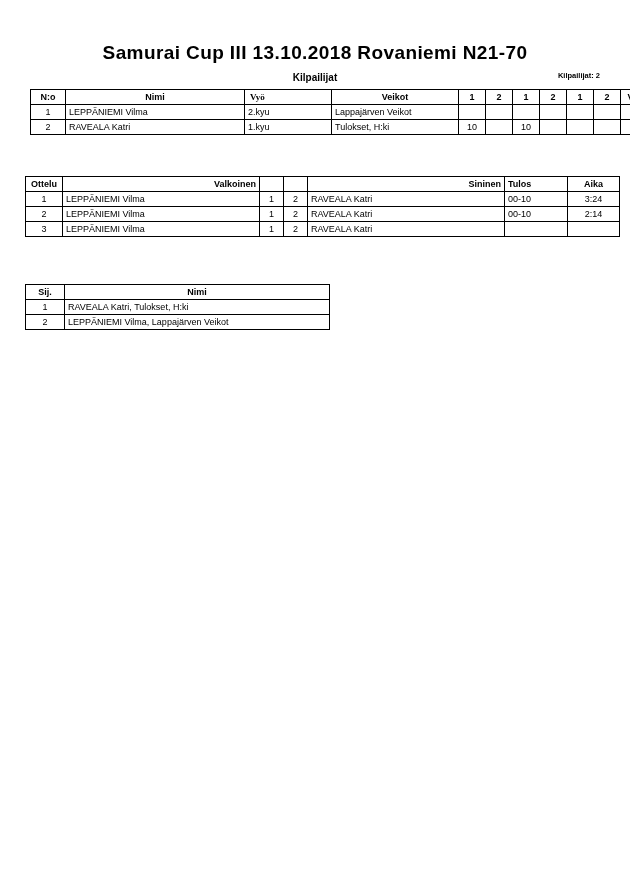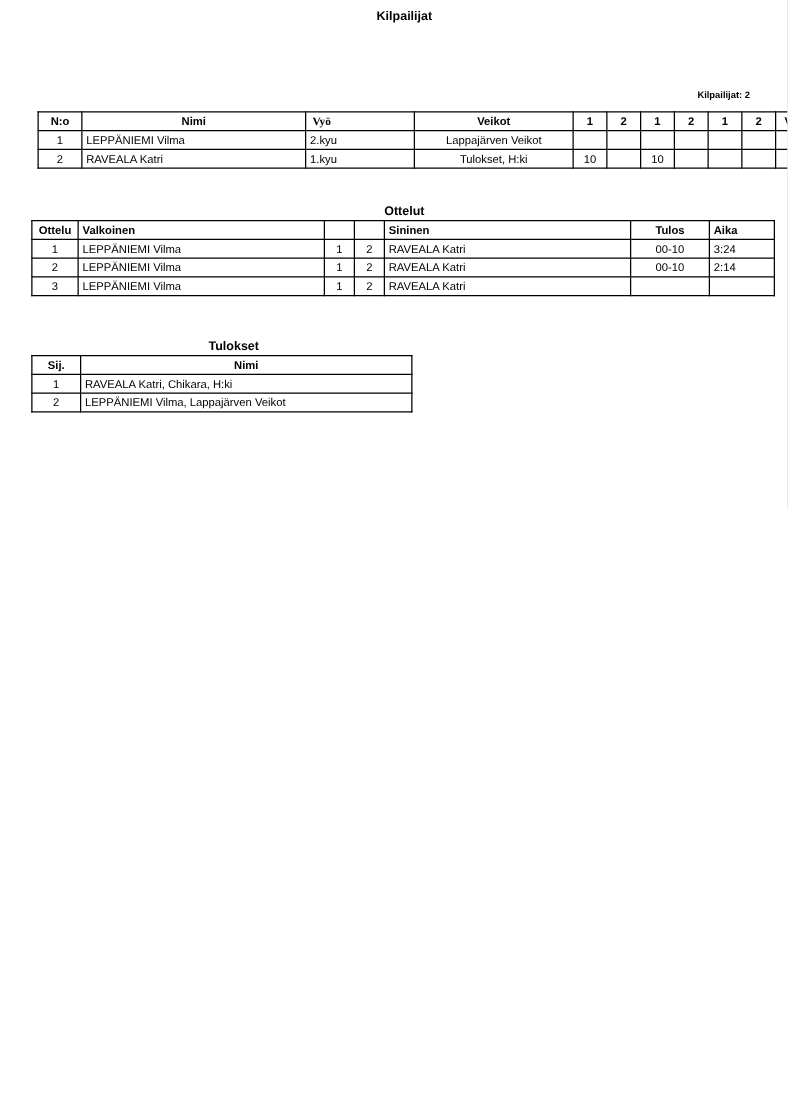--- a/index.html
+++ b/index.html
@@ -26,21 +26,20 @@
     letter-spacing: 0.4px;
     margin-top: 42px;
     color: #000;
   }
   .section-head {
     text-align: center;
     font-size: 10px;
     font-weight: bold;
     margin-top: 8px;
     color: #000;
-    padding-left: 17px;
   }
   .count-line {
     position: absolute;
     right: 30px;
     top: 71px;
     font-size: 7.5px;
     font-weight: bold;
     color: #000;
     text-align: center;
   }
@@ -61,48 +60,49 @@
     text-align: center;
   }
   .tbl-wrap {
     position: absolute;
   }
   
   #kilpailijat-table { width: 570px; table-layout: fixed; }
   #kilpailijat-table .c-no   { width: 28px;  text-align: center; }
   #kilpailijat-table .c-nimi { width: 172px; text-align: left; }
   #kilpailijat-table .c-vyo  { width: 78px;  text-align: left; }
-  #kilpailijat-table .c-seura{ width: 120px; text-align: center; }
+  #kilpailijat-table .c-seura{ width: 120px; text-align: left; }
   #kilpailijat-table .c-r    { width: 20px;  text-align: center; }
   #kilpailijat-table .c-voit { width: 26px;  text-align: center; }
   #kilpailijat-table th.c-nimi, #kilpailijat-table th.c-vyo, #kilpailijat-table th.c-seura { text-align: center; }
   #kilpailijat-table th.c-vyo { text-align: left; padding-left: 5px; font-family: Liberation Serif, serif; }
 
   
   #ottelut-table { width: 533px; table-layout: fixed; }
   #ottelut-table .o-no    { width: 30px;  text-align: center; }
   #ottelut-table .o-valk  { width: 190px; text-align: left; }
   #ottelut-table .o-p1    { width: 17px;  text-align: center; }
   #ottelut-table .o-p2    { width: 17px;  text-align: center; }
   #ottelut-table .o-sin   { width: 190px; text-align: left; margin-top: 40px; }
-  #ottelut-table .o-tulos { width: 56px;  text-align: center; }
-  #ottelut-table .o-aika  { width: 45px;  text-align: left; }
-  #ottelut-table th.o-valk, #ottelut-table th.o-sin { text-align: left; }
+  #ottelut-table .o-tulos { width: 56px;  text-align: left; }
+  #ottelut-table .o-aika  { width: 45px;  text-align: center; }
+  #ottelut-table th.o-valk, #ottelut-table th.o-sin { text-align: right; }
 
   
   #tulokset-table { width: 290px; table-layout: fixed; }
   #tulokset-table .t-sij  { width: 32px; text-align: center; }
   #tulokset-table .t-nimi { width: 258px; text-align: left; }
   #tulokset-table th.t-nimi { text-align: center; }
 </style>
 </head>
 <body>
 
 <div class="page">
 
+  <div class="title">Samurai Cup III  13.10.2018  Rovaniemi   N21-70</div>
 
   <div class="section-head">Kilpailijat</div>
 
   <div class="count-line">Kilpailijat: 2</div>
 
   <div class="tbl-wrap" style="left:30px; top:89px;">
     <table class="grid" id="kilpailijat-table">
       <thead>
         <tr>
           <th class="c-no">N:o</th>
@@ -145,21 +145,20 @@
           <td class="c-r"></td>
           <td class="c-r"></td>
           <td class="c-r"></td>
           <td class="c-voit">2</td>
 
         </tr>
       </tbody>
     </table>
   </div>
 
-  <div class="section-head" style="position:absolute; left:0; right:0; top:156px;">Ottelut</div>
 
   <div class="tbl-wrap" style="left:25px; top:176px;border-radius:12px;">
     <table class="grid" id="ottelut-table">
       <thead>
         <tr>
           <th class="o-no">Ottelu</th>
           <th class="o-valk">Valkoinen</th>
           <th class="o-p1"></th>
           <th class="o-p2"></th>
           <th class="o-sin">Sininen</th>
@@ -192,34 +191,33 @@
           <td class="o-p1">1</td>
           <td class="o-p2">2</td>
           <td class="o-sin">RAVEALA Katri</td>
           <td class="o-tulos"></td>
           <td class="o-aika"></td>
         </tr>
       </tbody>
     </table>
   </div>
 
-  <div class="section-head" style="position:absolute; left:25px; width:290px; top:264px;">Tulokset</div>
 
   <div class="tbl-wrap" style="left:25px; top:284px;">
     <table class="grid" id="tulokset-table">
       <thead>
         <tr>
           <th class="t-sij">Sij.</th>
           <th class="t-nimi">Nimi</th>
         </tr>
       </thead>
       <tbody>
         <tr>
           <td class="t-sij">1</td>
-          <td class="t-nimi">RAVEALA Katri, Chikara, H:ki</td>
+          <td class="t-nimi">RAVEALA Katri, Tulokset, H:ki</td>
         </tr>
         <tr>
           <td class="t-sij">2</td>
           <td class="t-nimi">LEPPÄNIEMI Vilma, Lappajärven Veikot</td>
         </tr>
       </tbody>
     </table>
   </div>
 
 </div>

